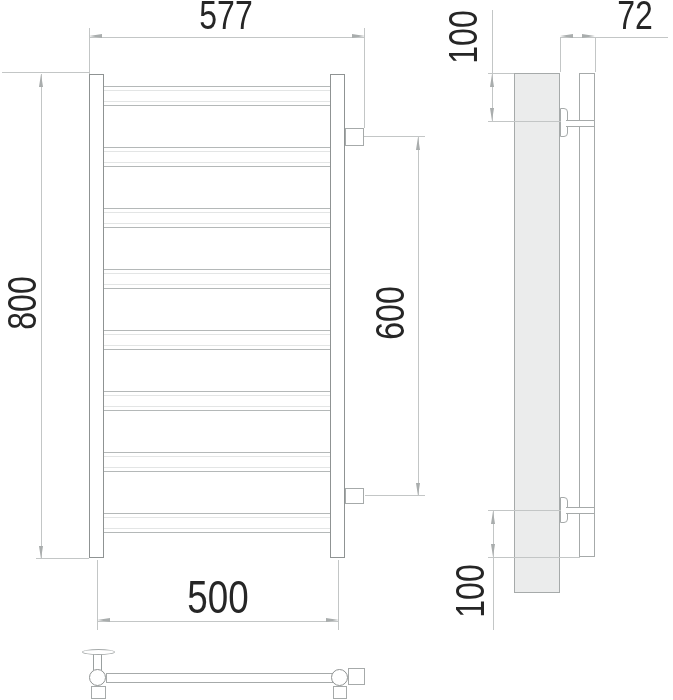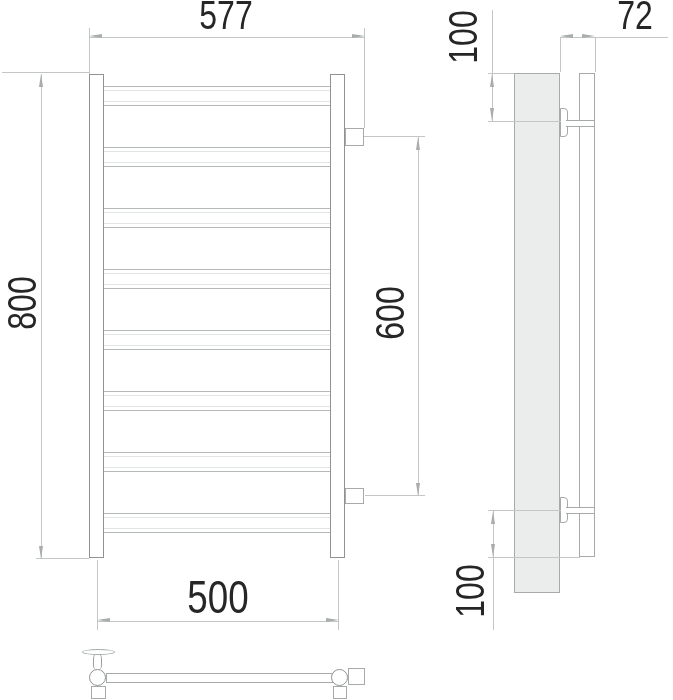--- a/index.html
+++ b/index.html
@@ -1,20 +1,20 @@
 <!DOCTYPE html>
 <html><head>
 <meta charset="utf-8">
 <style>
   html,body{margin:0;padding:0;background:#fff;}
   #stage{
     position:relative;width:673px;height:700px;background:#ffffff;overflow:hidden;
     font-family:"Liberation Sans", sans-serif;
   }
-  .abs{position:absolute;border-radius:18px;}
+  .abs{position:absolute;}
   
   .obj{position:absolute;background:#ffffff;border:1px solid #8f9393;box-sizing:border-box;}
   .obj-light{position:absolute;background:#ffffff;border:1px solid #a6aaaa;box-sizing:border-box;}
   .rung{position:absolute;background:#ffffff;border-top:1px solid #b4b8b8;border-bottom:1px solid #b4b8b8;box-sizing:border-box;}
   .rung::before,.rung::after{content:"";position:absolute;left:0;right:0;height:1px;background:#e3e5e5;}
   .rung::before{top:3px;} .rung::after{bottom:3px;}
   .panel{position:absolute;background:#ebecec;border:1px solid #a6aaaa;box-sizing:border-box;}
   
   .dl{position:absolute;background:#c3c6c6;}
   

